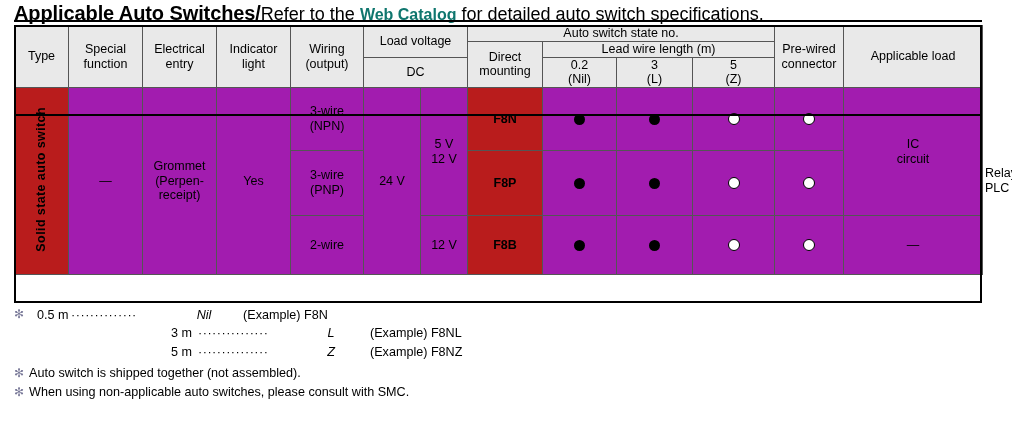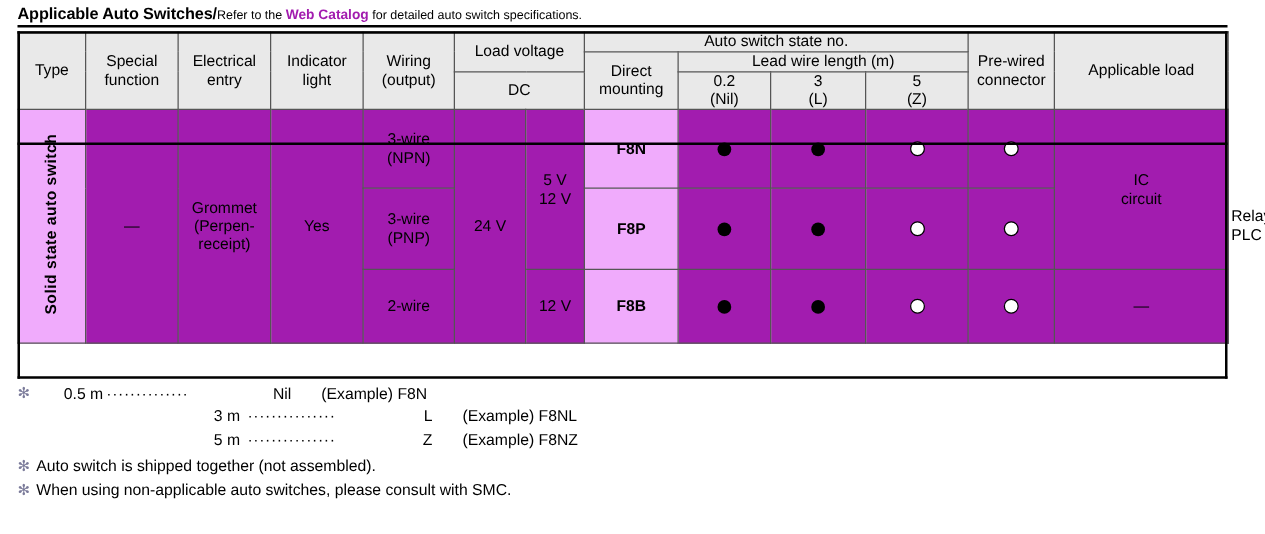--- a/index.html
+++ b/index.html
@@ -10,23 +10,23 @@
     color:#000;
     overflow:hidden;
   }
   .page{position:relative;width:1012px;height:427px;}
 
   
   .title-bar{
     position:absolute;left:14px;top:2px;width:968px;
     white-space:nowrap;
   }
-  .title-main{font-size:13px;font-weight:bold;letter-spacing:-0.1px;}
-  .title-sub{font-size:10px;font-weight:normal;}
-  .title-link{font-size:11px;font-weight:bold;color:#a21caf;}
+  .title-main{font-size:20px;font-weight:bold;letter-spacing:-0.1px;}
+  .title-sub{font-size:18px;font-weight:normal;}
+  .title-link{font-size:16px;font-weight:bold;color:#0f766e;}
   .title-rule{
     position:absolute;left:14px;top:20px;width:968px;height:2px;background:#000;
   }
 
   
   table.spec{
     position:absolute;left:14px;top:25px;
     border-collapse:collapse;
     table-layout:fixed;
     width:968px;
@@ -34,21 +34,21 @@
   }
   table.spec td{
     border:1px solid #555;
     text-align:center;
     vertical-align:middle;
     padding:0 2px;
     line-height:1.18;
     background:#a21caf;
   }
   table.spec td.hdr{background:#e9e9e9;}
-  table.spec td.shade{background:#f0abfc;}
+  table.spec td.shade{background:#b91c1c;}
   .bold{font-weight:bold;}
 
   
   .frame-top{position:absolute;left:14px;top:25px;width:968px;height:2px;background:#000;}
   .frame-bottom{position:absolute;left:14px;top:301px;width:968px;height:2px;background:#000;}
   .frame-left{position:absolute;left:14px;top:25px;width:2px;height:278px;background:#000;}
   .frame-right{position:absolute;left:980px;top:25px;width:2px;height:278px;background:#000;}
   .hdr-rule{position:absolute;left:14px;top:114px;width:968px;height:2px;background:#000;}
 
   .vert-text{
@@ -67,21 +67,21 @@
   }
   .dot-open{
     display:inline-block;width:10px;height:10px;border-radius:50%;
     background:#fff;border:1.3px solid #000;vertical-align:middle;
   }
   .ast{color:#7b7b9a;margin-right:5px;font-size:12px;line-height:1.45;}
   .lead-block{position:absolute;left:14px;top:306px;white-space:nowrap;font-size:12.6px;}
   .lead-line{display:flex;line-height:1.45;}
   .c-label{width:28px;text-align:right;}
   .c-dots{width:118px;text-align:left;letter-spacing:0.5px;}
-  .c-sym{width:30px;text-align:right;}
+  .c-sym{width:30px;text-align:center;font-style:italic;}
   .c-ex{margin-left:24px;}
   .indent{padding-left:150px;}
 
   .notes2{position:absolute;left:14px;top:364px;font-size:12.6px;line-height:1.52;}
   .note-line{white-space:nowrap;}
   .inline-open{
     display:inline-block;width:9px;height:9px;border-radius:50%;
     background:#fff;border:1.2px solid #000;vertical-align:baseline;
     position:relative;top:1px;margin:0 2px;
   }
@@ -241,21 +241,21 @@
 
   <div class="frame-top"></div>
   <div class="frame-bottom"></div>
   <div class="frame-left"></div>
   <div class="frame-right"></div>
   <div class="hdr-rule"></div>
 
   <div class="lead-block">
     <div class="lead-line">
       <span class="ast">✻</span>
-      <span class="c-label" style="margin-left:22px">0.5 m</span>
+      <span class="c-label" style="margin-left:8px">0.5 m</span>
       <span class="c-dots" style="margin-left:6px">··············</span>
       <span class="c-sym">Nil</span>
       <span class="c-ex">(Example) F8N</span>
     </div>
     <div class="lead-line indent">
       <span class="c-label">3 m</span>
       <span class="c-dots" style="margin-left:6px">···············</span>
       <span class="c-sym">L</span>
       <span class="c-ex">(Example) F8NL</span>
     </div>

